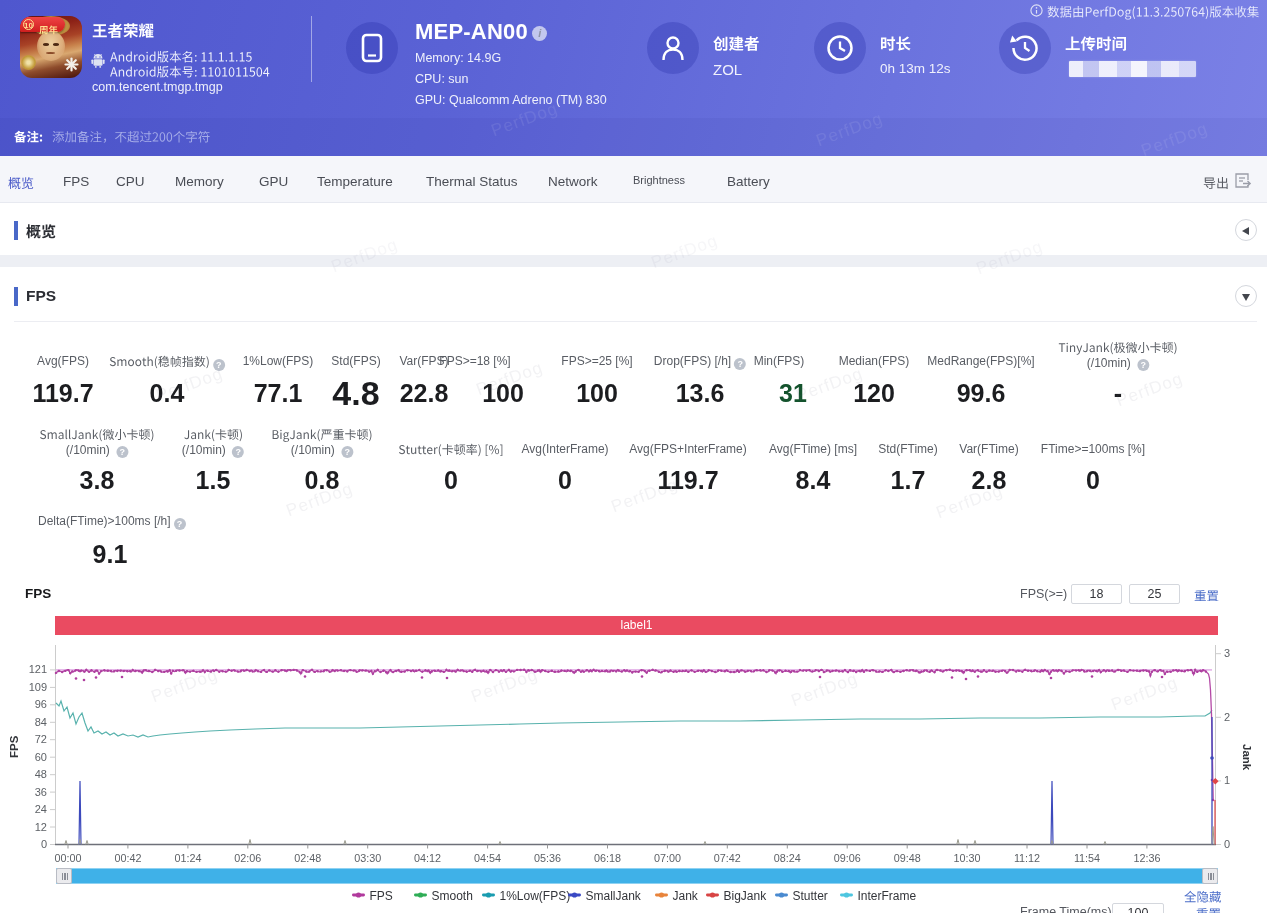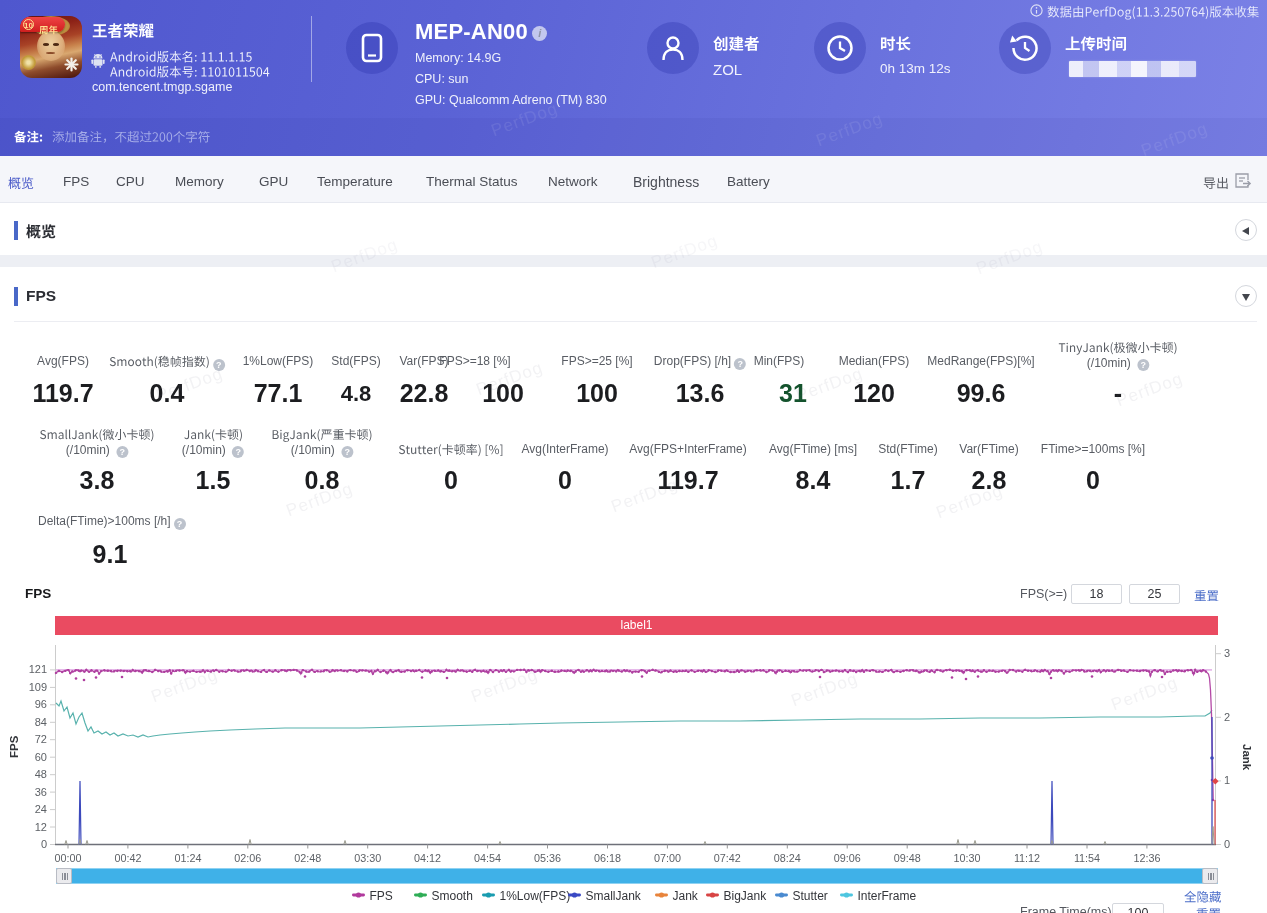--- a/index.html
+++ b/index.html
@@ -48,21 +48,21 @@
 <circle cx="5" cy="4" r="0.7" fill="#5a62d5"></circle>
         <circle cx="9" cy="4" r="0.7" fill="#5a62d5"></circle>
       </g>
     </svg>
     <div style="position:absolute;left:110px;top:48px;"><svg width="142.4" height="15.8" viewBox="0 -12.50 142.4 15.8" style="vertical-align:-3.2px;">
         <path d="M0.05 0.0H1.21L2.1 -2.80H5.45L6.32 0.0H7.55L4.43 -9.16H3.15ZM2.38 -3.71 2.83 -5.12C3.16 -6.16 3.46 -7.15 3.75 -8.22H3.80C4.10 -7.16 4.38 -6.16 4.72 -5.12L5.16 -3.71Z M8.75 0.0H9.9V-4.92C10.57 -5.61 11.05 -5.96 11.75 -5.96C12.65 -5.96 13.03 -5.42 13.03 -4.15V0.0H14.17V-4.3C14.17 -6.02 13.52 -6.96 12.10 -6.96C11.17 -6.96 10.46 -6.45 9.82 -5.80H9.8L9.68 -6.78H8.75Z M18.68 0.16C19.5 0.16 20.22 -0.27 20.75 -0.8H20.78L20.88 0.0H21.82V-9.95H20.67V-7.33L20.73 -6.17C20.13 -6.66 19.62 -6.96 18.82 -6.96C17.27 -6.96 15.88 -5.58 15.88 -3.38C15.88 -1.12 16.98 0.16 18.68 0.16ZM18.93 -0.8C17.75 -0.8 17.06 -1.76 17.06 -3.40C17.06 -4.95 17.93 -6.0 19.02 -6.0C19.58 -6.0 20.11 -5.80 20.67 -5.28V-1.72C20.11 -1.1 19.56 -0.8 18.93 -0.8Z M24.12 0.0H25.27V-4.36C25.72 -5.51 26.41 -5.93 26.97 -5.93C27.26 -5.93 27.41 -5.9 27.63 -5.82L27.85 -6.81C27.63 -6.92 27.42 -6.96 27.12 -6.96C26.37 -6.96 25.67 -6.41 25.20 -5.55H25.17L25.06 -6.78H24.12Z M31.61 0.16C33.27 0.16 34.75 -1.13 34.75 -3.38C34.75 -5.65 33.27 -6.96 31.61 -6.96C29.95 -6.96 28.47 -5.65 28.47 -3.38C28.47 -1.13 29.95 0.16 31.61 0.16ZM31.61 -0.78C30.43 -0.78 29.65 -1.82 29.65 -3.38C29.65 -4.95 30.43 -6.0 31.61 -6.0C32.78 -6.0 33.58 -4.95 33.58 -3.38C33.58 -1.82 32.78 -0.78 31.61 -0.78Z M36.55 0.0H37.69V-6.78H36.55ZM37.12 -8.18C37.57 -8.18 37.88 -8.48 37.88 -8.95C37.88 -9.38 37.57 -9.68 37.12 -9.68C36.67 -9.68 36.37 -9.38 36.37 -8.95C36.37 -8.48 36.67 -8.18 37.12 -8.18Z M42.30 0.16C43.11 0.16 43.83 -0.27 44.36 -0.8H44.40L44.50 0.0H45.43V-9.95H44.28V-7.33L44.35 -6.17C43.75 -6.66 43.23 -6.96 42.43 -6.96C40.88 -6.96 39.50 -5.58 39.50 -3.38C39.50 -1.12 40.60 0.16 42.30 0.16ZM42.55 -0.8C41.36 -0.8 40.67 -1.76 40.67 -3.40C40.67 -4.95 41.55 -6.0 42.63 -6.0C43.2 -6.0 43.72 -5.80 44.28 -5.28V-1.72C43.72 -1.1 43.17 -0.8 42.55 -0.8Z M47.90 -10.25V-5.27C47.90 -3.38 47.78 -1.13 46.96 0.46C47.17 0.58 47.48 0.86 47.63 1.03C48.37 -0.25 48.63 -1.88 48.72 -3.53H50.45V0.98H51.31V-4.38H48.75L48.76 -5.28V-6.2H52.07V-7.03H50.97V-10.52H50.11V-7.03H48.76V-10.25ZM57.23 -5.98C56.96 -4.56 56.48 -3.35 55.87 -2.35C55.26 -3.40 54.82 -4.63 54.53 -5.98ZM52.62 -9.65V-5.33C52.62 -3.47 52.51 -1.12 51.55 0.53C51.77 0.65 52.13 0.9 52.30 1.06C53.37 -0.72 53.52 -3.23 53.52 -5.33V-5.98H53.78C54.11 -4.31 54.61 -2.82 55.33 -1.6C54.66 -0.76 53.87 -0.13 53.01 0.26C53.21 0.43 53.45 0.8 53.57 1.02C54.42 0.58 55.2 -0.02 55.86 -0.81C56.45 -0.03 57.15 0.57 57.98 1.02C58.12 0.78 58.41 0.45 58.62 0.27C57.75 -0.13 57.01 -0.75 56.41 -1.53C57.30 -2.85 57.93 -4.56 58.23 -6.73L57.67 -6.88L57.52 -6.85H53.52V-8.9C55.23 -9.03 57.10 -9.27 58.43 -9.60L57.85 -10.4C56.58 -10.07 54.46 -9.8 52.62 -9.65Z M64.83 -10.48V-7.86H59.90V-6.91H63.67C62.76 -4.78 61.21 -2.76 59.55 -1.75C59.77 -1.56 60.08 -1.22 60.23 -0.98C62.05 -2.22 63.66 -4.46 64.63 -6.91H64.83V-2.28H61.91V-1.33H64.83V1.0H65.82V-1.33H68.73V-2.28H65.82V-6.91H66.0C66.95 -4.46 68.56 -2.21 70.41 -1.01C70.58 -1.27 70.91 -1.63 71.15 -1.82C69.41 -2.82 67.83 -4.80 66.93 -6.91H70.80V-7.86H65.82V-10.48Z M74.87 -6.61C75.51 -6.17 76.25 -5.57 76.80 -5.07C75.33 -4.3 73.72 -3.73 72.17 -3.41C72.35 -3.2 72.57 -2.80 72.66 -2.55C73.35 -2.71 74.05 -2.91 74.73 -3.16V0.98H75.67V0.33H81.25V0.98H82.2V-4.25H77.22C79.30 -5.36 81.11 -6.91 82.13 -8.91L81.51 -9.3L81.35 -9.25H76.92C77.22 -9.60 77.5 -9.96 77.73 -10.32L76.66 -10.53C75.92 -9.33 74.5 -7.95 72.45 -6.98C72.67 -6.82 72.97 -6.48 73.11 -6.26C74.30 -6.87 75.28 -7.61 76.10 -8.38H80.75C80.01 -7.28 78.92 -6.35 77.67 -5.56C77.08 -6.07 76.26 -6.7 75.60 -7.15ZM81.25 -0.52H75.67V-3.38H81.25Z M85.82 -4.87C86.27 -4.87 86.65 -5.22 86.65 -5.75C86.65 -6.26 86.27 -6.62 85.82 -6.62C85.36 -6.62 85.0 -6.26 85.0 -5.75C85.0 -5.22 85.36 -4.87 85.82 -4.87ZM85.82 0.16C86.27 0.16 86.65 -0.18 86.65 -0.70C86.65 -1.22 86.27 -1.57 85.82 -1.57C85.36 -1.57 85.0 -1.22 85.0 -0.70C85.0 -0.18 85.36 0.16 85.82 0.16Z M91.46 0.0H96.48V-0.95H94.65V-9.16H93.77C93.27 -8.87 92.68 -8.66 91.87 -8.51V-7.78H93.51V-0.95H91.46Z M98.4 0.0H103.42V-0.95H101.58V-9.16H100.71C100.21 -8.87 99.62 -8.66 98.81 -8.51V-7.78H100.45V-0.95H98.4Z M105.97 0.16C106.42 0.16 106.80 -0.18 106.80 -0.70C106.80 -1.22 106.42 -1.57 105.97 -1.57C105.51 -1.57 105.15 -1.22 105.15 -0.70C105.15 -0.18 105.51 0.16 105.97 0.16Z M108.81 0.0H113.83V-0.95H112.0V-9.16H111.12C110.62 -8.87 110.03 -8.66 109.22 -8.51V-7.78H110.86V-0.95H108.81Z M116.38 0.16C116.83 0.16 117.21 -0.18 117.21 -0.70C117.21 -1.22 116.83 -1.57 116.38 -1.57C115.92 -1.57 115.56 -1.22 115.56 -0.70C115.56 -0.18 115.92 0.16 116.38 0.16Z M119.22 0.0H124.25V-0.95H122.41V-9.16H121.53C121.03 -8.87 120.45 -8.66 119.63 -8.51V-7.78H121.27V-0.95H119.22Z M126.8 0.16C127.25 0.16 127.62 -0.18 127.62 -0.70C127.62 -1.22 127.25 -1.57 126.8 -1.57C126.33 -1.57 125.97 -1.22 125.97 -0.70C125.97 -0.18 126.33 0.16 126.8 0.16Z M129.63 0.0H134.66V-0.95H132.82V-9.16H131.95C131.45 -8.87 130.86 -8.66 130.04 -8.51V-7.78H131.68V-0.95H129.63Z M138.75 0.16C140.28 0.16 141.75 -0.97 141.75 -2.97C141.75 -5.0 140.5 -5.9 138.98 -5.9C138.43 -5.9 138.02 -5.76 137.61 -5.53L137.85 -8.18H141.29V-9.16H136.85L136.54 -4.88L137.16 -4.5C137.68 -4.85 138.07 -5.03 138.68 -5.03C139.83 -5.03 140.58 -4.26 140.58 -2.95C140.58 -1.61 139.72 -0.78 138.63 -0.78C137.57 -0.78 136.9 -1.27 136.38 -1.8L135.81 -1.05C136.43 -0.43 137.31 0.16 138.75 0.16Z" fill="#eef0fb"></path>
       </svg></div>
     <div style="position:absolute;left:110px;top:63px;"><svg width="159.7" height="15.8" viewBox="0 -12.50 159.7 15.8" style="vertical-align:-3.2px;">
         <path d="M0.05 0.0H1.21L2.1 -2.80H5.45L6.32 0.0H7.55L4.43 -9.16H3.15ZM2.38 -3.71 2.83 -5.12C3.16 -6.16 3.46 -7.15 3.75 -8.22H3.80C4.10 -7.16 4.38 -6.16 4.72 -5.12L5.16 -3.71Z M8.75 0.0H9.9V-4.92C10.57 -5.61 11.05 -5.96 11.75 -5.96C12.65 -5.96 13.03 -5.42 13.03 -4.15V0.0H14.17V-4.3C14.17 -6.02 13.52 -6.96 12.10 -6.96C11.17 -6.96 10.46 -6.45 9.82 -5.80H9.8L9.68 -6.78H8.75Z M18.68 0.16C19.5 0.16 20.22 -0.27 20.75 -0.8H20.78L20.88 0.0H21.82V-9.95H20.67V-7.33L20.73 -6.17C20.13 -6.66 19.62 -6.96 18.82 -6.96C17.27 -6.96 15.88 -5.58 15.88 -3.38C15.88 -1.12 16.98 0.16 18.68 0.16ZM18.93 -0.8C17.75 -0.8 17.06 -1.76 17.06 -3.40C17.06 -4.95 17.93 -6.0 19.02 -6.0C19.58 -6.0 20.11 -5.80 20.67 -5.28V-1.72C20.11 -1.1 19.56 -0.8 18.93 -0.8Z M24.12 0.0H25.27V-4.36C25.72 -5.51 26.41 -5.93 26.97 -5.93C27.26 -5.93 27.41 -5.9 27.63 -5.82L27.85 -6.81C27.63 -6.92 27.42 -6.96 27.12 -6.96C26.37 -6.96 25.67 -6.41 25.20 -5.55H25.17L25.06 -6.78H24.12Z M31.61 0.16C33.27 0.16 34.75 -1.13 34.75 -3.38C34.75 -5.65 33.27 -6.96 31.61 -6.96C29.95 -6.96 28.47 -5.65 28.47 -3.38C28.47 -1.13 29.95 0.16 31.61 0.16ZM31.61 -0.78C30.43 -0.78 29.65 -1.82 29.65 -3.38C29.65 -4.95 30.43 -6.0 31.61 -6.0C32.78 -6.0 33.58 -4.95 33.58 -3.38C33.58 -1.82 32.78 -0.78 31.61 -0.78Z M36.55 0.0H37.69V-6.78H36.55ZM37.12 -8.18C37.57 -8.18 37.88 -8.48 37.88 -8.95C37.88 -9.38 37.57 -9.68 37.12 -9.68C36.67 -9.68 36.37 -9.38 36.37 -8.95C36.37 -8.48 36.67 -8.18 37.12 -8.18Z M42.30 0.16C43.11 0.16 43.83 -0.27 44.36 -0.8H44.40L44.50 0.0H45.43V-9.95H44.28V-7.33L44.35 -6.17C43.75 -6.66 43.23 -6.96 42.43 -6.96C40.88 -6.96 39.50 -5.58 39.50 -3.38C39.50 -1.12 40.60 0.16 42.30 0.16ZM42.55 -0.8C41.36 -0.8 40.67 -1.76 40.67 -3.40C40.67 -4.95 41.55 -6.0 42.63 -6.0C43.2 -6.0 43.72 -5.80 44.28 -5.28V-1.72C43.72 -1.1 43.17 -0.8 42.55 -0.8Z M47.90 -10.25V-5.27C47.90 -3.38 47.78 -1.13 46.96 0.46C47.17 0.58 47.48 0.86 47.63 1.03C48.37 -0.25 48.63 -1.88 48.72 -3.53H50.45V0.98H51.31V-4.38H48.75L48.76 -5.28V-6.2H52.07V-7.03H50.97V-10.52H50.11V-7.03H48.76V-10.25ZM57.23 -5.98C56.96 -4.56 56.48 -3.35 55.87 -2.35C55.26 -3.40 54.82 -4.63 54.53 -5.98ZM52.62 -9.65V-5.33C52.62 -3.47 52.51 -1.12 51.55 0.53C51.77 0.65 52.13 0.9 52.30 1.06C53.37 -0.72 53.52 -3.23 53.52 -5.33V-5.98H53.78C54.11 -4.31 54.61 -2.82 55.33 -1.6C54.66 -0.76 53.87 -0.13 53.01 0.26C53.21 0.43 53.45 0.8 53.57 1.02C54.42 0.58 55.2 -0.02 55.86 -0.81C56.45 -0.03 57.15 0.57 57.98 1.02C58.12 0.78 58.41 0.45 58.62 0.27C57.75 -0.13 57.01 -0.75 56.41 -1.53C57.30 -2.85 57.93 -4.56 58.23 -6.73L57.67 -6.88L57.52 -6.85H53.52V-8.9C55.23 -9.03 57.10 -9.27 58.43 -9.60L57.85 -10.4C56.58 -10.07 54.46 -9.8 52.62 -9.65Z M64.83 -10.48V-7.86H59.90V-6.91H63.67C62.76 -4.78 61.21 -2.76 59.55 -1.75C59.77 -1.56 60.08 -1.22 60.23 -0.98C62.05 -2.22 63.66 -4.46 64.63 -6.91H64.83V-2.28H61.91V-1.33H64.83V1.0H65.82V-1.33H68.73V-2.28H65.82V-6.91H66.0C66.95 -4.46 68.56 -2.21 70.41 -1.01C70.58 -1.27 70.91 -1.63 71.15 -1.82C69.41 -2.82 67.83 -4.80 66.93 -6.91H70.80V-7.86H65.82V-10.48Z M74.83 -9.15H80.78V-7.45H74.83ZM73.9 -9.98V-6.62H81.77V-9.98ZM72.37 -5.5V-4.63H74.95C74.7 -3.86 74.38 -3.0 74.12 -2.38H80.67C80.43 -0.93 80.18 -0.23 79.87 0.01C79.72 0.11 79.57 0.12 79.27 0.12C78.92 0.12 78.01 0.11 77.13 0.02C77.31 0.28 77.43 0.65 77.46 0.92C78.32 0.97 79.15 0.98 79.57 0.96C80.06 0.95 80.36 0.87 80.66 0.62C81.12 0.22 81.43 -0.71 81.73 -2.81C81.76 -2.95 81.78 -3.23 81.78 -3.23H75.52L75.98 -4.63H83.25V-5.5Z M85.82 -4.87C86.27 -4.87 86.65 -5.22 86.65 -5.75C86.65 -6.26 86.27 -6.62 85.82 -6.62C85.36 -6.62 85.0 -6.26 85.0 -5.75C85.0 -5.22 85.36 -4.87 85.82 -4.87ZM85.82 0.16C86.27 0.16 86.65 -0.18 86.65 -0.70C86.65 -1.22 86.27 -1.57 85.82 -1.57C85.36 -1.57 85.0 -1.22 85.0 -0.70C85.0 -0.18 85.36 0.16 85.82 0.16Z M91.46 0.0H96.48V-0.95H94.65V-9.16H93.77C93.27 -8.87 92.68 -8.66 91.87 -8.51V-7.78H93.51V-0.95H91.46Z M98.4 0.0H103.42V-0.95H101.58V-9.16H100.71C100.21 -8.87 99.62 -8.66 98.81 -8.51V-7.78H100.45V-0.95H98.4Z M107.71 0.16C109.45 0.16 110.56 -1.41 110.56 -4.61C110.56 -7.78 109.45 -9.32 107.71 -9.32C105.96 -9.32 104.86 -7.78 104.86 -4.61C104.86 -1.41 105.96 0.16 107.71 0.16ZM107.71 -0.76C106.67 -0.76 105.96 -1.92 105.96 -4.61C105.96 -7.28 106.67 -8.42 107.71 -8.42C108.75 -8.42 109.46 -7.28 109.46 -4.61C109.46 -1.92 108.75 -0.76 107.71 -0.76Z M112.27 0.0H117.30V-0.95H115.46V-9.16H114.58C114.08 -8.87 113.50 -8.66 112.68 -8.51V-7.78H114.32V-0.95H112.27Z M121.58 0.16C123.32 0.16 124.43 -1.41 124.43 -4.61C124.43 -7.78 123.32 -9.32 121.58 -9.32C119.83 -9.32 118.73 -7.78 118.73 -4.61C118.73 -1.41 119.83 0.16 121.58 0.16ZM121.58 -0.76C120.55 -0.76 119.83 -1.92 119.83 -4.61C119.83 -7.28 120.55 -8.42 121.58 -8.42C122.62 -8.42 123.33 -7.28 123.33 -4.61C123.33 -1.92 122.62 -0.76 121.58 -0.76Z M126.15 0.0H131.17V-0.95H129.33V-9.16H128.46C127.96 -8.87 127.37 -8.66 126.56 -8.51V-7.78H128.20V-0.95H126.15Z M133.08 0.0H138.11V-0.95H136.27V-9.16H135.4C134.9 -8.87 134.31 -8.66 133.5 -8.51V-7.78H135.13V-0.95H133.08Z M142.20 0.16C143.73 0.16 145.20 -0.97 145.20 -2.97C145.20 -5.0 143.95 -5.9 142.43 -5.9C141.88 -5.9 141.47 -5.76 141.06 -5.53L141.3 -8.18H144.75V-9.16H140.3L140.0 -4.88L140.61 -4.5C141.13 -4.85 141.52 -5.03 142.13 -5.03C143.28 -5.03 144.03 -4.26 144.03 -2.95C144.03 -1.61 143.17 -0.78 142.08 -0.78C141.02 -0.78 140.35 -1.27 139.83 -1.8L139.26 -1.05C139.88 -0.43 140.76 0.16 142.20 0.16Z M149.33 0.16C151.07 0.16 152.18 -1.41 152.18 -4.61C152.18 -7.78 151.07 -9.32 149.33 -9.32C147.58 -9.32 146.48 -7.78 146.48 -4.61C146.48 -1.41 147.58 0.16 149.33 0.16ZM149.33 -0.76C148.3 -0.76 147.58 -1.92 147.58 -4.61C147.58 -7.28 148.3 -8.42 149.33 -8.42C150.37 -8.42 151.08 -7.28 151.08 -4.61C151.08 -1.92 150.37 -0.76 149.33 -0.76Z M157.05 0.0H158.12V-2.52H159.35V-3.43H158.12V-9.16H156.86L153.05 -3.27V-2.52H157.05ZM157.05 -3.43H154.23L156.32 -6.56C156.58 -7.01 156.83 -7.47 157.06 -7.91H157.11C157.08 -7.45 157.05 -6.7 157.05 -6.25Z" fill="#eef0fb"></path>
       </svg></div>
-    <div style="position:absolute;left:92px;top:80px;color:#eef0fb;font-size:12.5px">com.tencent.tmgp.sgame</div>
+    <div style="position:absolute;left:92px;top:80px;color:#eef0fb;font-size:12.5px">com.tencent.tmgp.tmgp</div>
     <div class="abs" style="left:311px;top:16px;width:1px;height:66px;background:rgba(255,255,255,0.45)"></div>
     <div class="abs" style="left:346px;top:22px;width:52px;height:52px;border-radius:50%;background:rgba(28,34,158,0.26)"></div>
 <svg class="abs" style="left:346px;top:22px" width="52" height="52" viewBox="0 0 52 52" fill="none" stroke="#fff">
 <rect x="17" y="13" width="18" height="26" rx="3.5" stroke-width="2.6"></rect>
 <line x1="22" y1="33.5" x2="30" y2="33.5" stroke-width="2.2"></line>
     </svg>
     <div style="position:absolute;left:415px;top:19px;"><span style="color:#fff;font-size:22px;font-weight:bold;letter-spacing:0.2px">MEP-AN00</span> <span style="display:inline-block;width:15px;height:15px;border-radius:50%;background:rgba(230,232,245,.75);color:#9095a8;font-size:11px;line-height:15px;text-align:center;font-style:italic;font-weight:bold;vertical-align:2px">i</span></div>
     <div style="position:absolute;left:415px;top:51px;color:#eef0fb;font-size:12.5px">Memory: 14.9G</div>
     <div style="position:absolute;left:415px;top:72px;color:#eef0fb;font-size:12.5px">CPU: sun</div>
     <div style="position:absolute;left:415px;top:93px;color:#eef0fb;font-size:12.5px">GPU: Qualcomm Adreno (TM) 830</div>
@@ -115,21 +115,21 @@
 <div style="position:absolute;left:8px;top:174px;"><svg width="26.0" height="16.4" viewBox="0 -13.00 26.0 16.4" style="vertical-align:-3.4px;">
       <path d="M8.09 -4.68C8.21 -4.77 8.59 -4.83 9.04 -4.83H9.65C9.23 -2.98 8.38 -1.06 6.76 0.59C6.99 0.70 7.31 0.92 7.48 1.07C8.67 -0.16 9.45 -1.57 9.95 -2.98V-0.23C9.95 0.33 10.01 0.53 10.17 0.68C10.34 0.84 10.60 0.89 10.84 0.89C10.97 0.89 11.25 0.89 11.40 0.89C11.62 0.89 11.85 0.84 11.98 0.75C12.15 0.63 12.25 0.46 12.31 0.22C12.37 -0.02 12.41 -0.76 12.42 -1.40C12.23 -1.46 11.98 -1.59 11.84 -1.72C11.84 -1.07 11.83 -0.52 11.80 -0.28C11.77 -0.13 11.72 -0.02 11.67 0.02C11.60 0.07 11.49 0.09 11.37 0.09C11.27 0.09 11.11 0.09 11.03 0.09C10.93 0.09 10.84 0.06 10.80 0.02C10.73 -0.01 10.72 -0.10 10.72 -0.18V-4.16H10.32L10.47 -4.83H12.36V-5.66H10.63C10.85 -7.02 10.90 -8.29 10.90 -9.34H12.16V-10.20H8.09V-9.34H10.11C10.11 -8.30 10.07 -7.02 9.82 -5.66H8.87C9.03 -6.53 9.26 -7.93 9.37 -8.55H8.58C8.50 -7.94 8.21 -6.07 8.09 -5.77C8.03 -5.55 7.94 -5.48 7.77 -5.43C7.87 -5.26 8.04 -4.87 8.09 -4.68ZM6.78 -7.11V-5.51H5.2V-7.11ZM6.78 -7.83H5.2V-9.34H6.78ZM4.38 -0.09C4.55 -0.31 4.86 -0.54 6.98 -1.85C7.09 -1.55 7.18 -1.28 7.25 -1.05L7.96 -1.39C7.76 -2.06 7.27 -3.17 6.82 -4.00L6.16 -3.71C6.34 -3.35 6.53 -2.93 6.70 -2.53L5.2 -1.67V-4.70H7.54V-10.16H4.40V-1.95C4.40 -1.35 4.08 -0.93 3.87 -0.76C4.04 -0.61 4.29 -0.28 4.38 -0.09ZM2.05 -10.92V-8.16H0.68V-7.25H2.02C1.71 -5.47 1.07 -3.38 0.38 -2.23C0.54 -2.02 0.77 -1.66 0.89 -1.40C1.32 -2.13 1.72 -3.22 2.05 -4.39V1.02H2.93V-5.39C3.22 -4.82 3.52 -4.17 3.66 -3.79L4.22 -4.58C4.04 -4.92 3.22 -6.33 2.93 -6.76V-7.25H4.05V-8.16H2.93V-10.92Z M21.37 -8.13C22.03 -7.51 22.77 -6.63 23.10 -6.03L23.97 -6.44C23.63 -7.03 22.90 -7.87 22.20 -8.48ZM14.49 -10.19V-6.52H15.44V-10.19ZM17.21 -10.79V-6.09H18.16V-10.79ZM19.86 -2.37V-0.33C19.86 0.61 20.18 0.85 21.46 0.85C21.73 0.85 23.47 0.85 23.75 0.85C24.79 0.85 25.06 0.49 25.18 -0.98C24.92 -1.04 24.53 -1.17 24.32 -1.32C24.27 -0.14 24.18 0.02 23.66 0.02C23.28 0.02 21.84 0.02 21.55 0.02C20.94 0.02 20.83 -0.02 20.83 -0.35V-2.37ZM18.94 -4.23V-3.22C18.94 -2.18 18.60 -0.71 13.85 0.28C14.07 0.48 14.35 0.84 14.48 1.06C19.38 -0.09 19.95 -1.84 19.95 -3.19V-4.23ZM15.54 -5.70V-1.57H16.50V-4.83H22.63V-1.65H23.64V-5.70ZM20.61 -10.93C20.26 -9.47 19.65 -7.99 18.86 -7.03C19.11 -6.92 19.51 -6.68 19.69 -6.53C20.13 -7.12 20.54 -7.87 20.87 -8.72H25.15V-9.59H21.21C21.33 -9.97 21.45 -10.34 21.55 -10.73Z" fill="#4a5ac8"></path>
     </svg></div>
 <div style="position:absolute;left:63px;top:174px;color:#4a4d55;font-size:13.5px">FPS</div>
 <div style="position:absolute;left:116px;top:174px;color:#4a4d55;font-size:13.5px">CPU</div>
 <div style="position:absolute;left:175px;top:174px;color:#4a4d55;font-size:13.5px">Memory</div>
 <div style="position:absolute;left:259px;top:174px;color:#4a4d55;font-size:13.5px">GPU</div>
 <div style="position:absolute;left:317px;top:174px;color:#4a4d55;font-size:13.5px">Temperature</div>
 <div style="position:absolute;left:426px;top:174px;color:#4a4d55;font-size:13.5px">Thermal Status</div>
 <div style="position:absolute;left:548px;top:174px;color:#4a4d55;font-size:13.5px">Network</div>
-<div style="position:absolute;left:633px;top:174px;color:#4a4d55;font-size:14px">Brightness</div>
+<div style="position:absolute;left:633px;top:174px;color:#4a4d55;font-size:11px">Brightness</div>
 <div style="position:absolute;left:727px;top:174px;color:#4a4d55;font-size:13.5px">Battery</div>
 <div style="position:absolute;left:1203px;top:174px;"><svg width="26.0" height="16.4" viewBox="0 -13.00 26.0 16.4" style="vertical-align:-3.4px;">
       <path d="M2.74 -2.36C3.56 -1.69 4.48 -0.68 4.86 -0.01L5.59 -0.66C5.18 -1.3 4.30 -2.21 3.51 -2.87H8.42V-0.14C8.42 0.05 8.34 0.11 8.08 0.13C7.83 0.13 6.90 0.14 5.94 0.11C6.08 0.36 6.23 0.72 6.29 0.98C7.54 0.98 8.33 0.98 8.80 0.84C9.26 0.71 9.42 0.45 9.42 -0.11V-2.87H12.27V-3.78H9.42V-4.79H8.42V-3.78H0.80V-2.87H3.32ZM1.75 -10.01V-6.60C1.75 -5.38 2.40 -5.12 4.55 -5.12C5.03 -5.12 9.21 -5.12 9.73 -5.12C11.37 -5.12 11.80 -5.43 11.97 -6.77C11.67 -6.81 11.28 -6.92 11.02 -7.07C10.92 -6.10 10.73 -5.92 9.67 -5.92C8.76 -5.92 5.16 -5.92 4.47 -5.92C3.02 -5.92 2.76 -6.07 2.76 -6.61V-7.30H10.73V-10.4H1.75ZM2.76 -9.54H9.77V-8.17H2.76Z M14.35 -4.43V0.27H23.58V1.01H24.63V-4.43H23.58V-0.70H20.00V-5.25H24.11V-9.75H23.06V-6.20H20.00V-10.90H18.94V-6.20H15.96V-9.73H14.95V-5.25H18.94V-0.70H15.43V-4.43Z" fill="#585b63"></path>
     </svg></div>
 <svg class="abs" style="left:1234px;top:172px" width="18" height="17" viewBox="0 0 18 17" fill="none" stroke="#9a9da8" stroke-width="1.3">
 <path d="M14 8 L14 2 L2 2 L2 15 L14 15 L14 13"></path>
     <line x1="5" y1="6" x2="11" y2="6"></line>
     <line x1="5" y1="9" x2="9" y2="9"></line>
 <path d="M9 11.5 L16 11.5 M13.5 9 L16.2 11.5 L13.5 14" stroke="#9a9da8"></path>
   </svg>
@@ -150,21 +150,21 @@
 <div class="abs" style="left:14px;top:321px;width:1243px;height:1px;background:#ecedf2"></div>
 <div class="abs" style="left:63px;top:354px;transform:translateX(-50%);text-align:center;color:#595d64;font-size:12px;line-height:14.5px;white-space:nowrap">Avg(FPS)</div>
 <div class="abs" style="left:63px;top:381px;transform:translateX(-50%);font-size:25px;line-height:25px;font-weight:bold;color:#1c1d20;white-space:nowrap">119.7</div>
 <div class="abs" style="left:167px;top:354px;transform:translateX(-50%);text-align:center;color:#595d64;font-size:12px;line-height:14.5px;white-space:nowrap"><svg width="100.7" height="15.1" viewBox="0 -12.00 100.7 15.1" style="vertical-align:-3.1px;">
       <path d="M3.64 0.15C5.48 0.15 6.63 -0.94 6.63 -2.34C6.63 -3.64 5.84 -4.24 4.82 -4.69L3.57 -5.23C2.89 -5.52 2.11 -5.84 2.11 -6.70C2.11 -7.48 2.76 -7.98 3.75 -7.98C4.57 -7.98 5.22 -7.66 5.76 -7.16L6.33 -7.87C5.72 -8.50 4.8 -8.95 3.75 -8.95C2.16 -8.95 0.98 -7.98 0.98 -6.62C0.98 -5.34 1.95 -4.71 2.77 -4.36L4.03 -3.81C4.87 -3.44 5.50 -3.15 5.50 -2.24C5.50 -1.39 4.82 -0.81 3.66 -0.81C2.74 -0.81 1.86 -1.24 1.23 -1.90L0.57 -1.14C1.33 -0.34 2.4 0.15 3.64 0.15Z M8.25 0.0H9.36V-4.72C9.94 -5.4 10.5 -5.72 10.99 -5.72C11.82 -5.72 12.20 -5.20 12.20 -3.98V0.0H13.29V-4.72C13.90 -5.4 14.43 -5.72 14.94 -5.72C15.76 -5.72 16.15 -5.20 16.15 -3.98V0.0H17.24V-4.12C17.24 -5.78 16.60 -6.68 15.27 -6.68C14.47 -6.68 13.8 -6.16 13.11 -5.43C12.85 -6.20 12.32 -6.68 11.31 -6.68C10.53 -6.68 9.86 -6.19 9.28 -5.56H9.26L9.15 -6.51H8.25Z M21.9 0.15C23.49 0.15 24.91 -1.09 24.91 -3.25C24.91 -5.42 23.49 -6.68 21.9 -6.68C20.30 -6.68 18.88 -5.42 18.88 -3.25C18.88 -1.09 20.30 0.15 21.9 0.15ZM21.9 -0.75C20.77 -0.75 20.01 -1.75 20.01 -3.25C20.01 -4.75 20.77 -5.76 21.9 -5.76C23.02 -5.76 23.79 -4.75 23.79 -3.25C23.79 -1.75 23.02 -0.75 21.9 -0.75Z M29.17 0.15C30.76 0.15 32.18 -1.09 32.18 -3.25C32.18 -5.42 30.76 -6.68 29.17 -6.68C27.57 -6.68 26.16 -5.42 26.16 -3.25C26.16 -1.09 27.57 0.15 29.17 0.15ZM29.17 -0.75C28.04 -0.75 27.28 -1.75 27.28 -3.25C27.28 -4.75 28.04 -5.76 29.17 -5.76C30.3 -5.76 31.06 -4.75 31.06 -3.25C31.06 -1.75 30.3 -0.75 29.17 -0.75Z M35.95 0.15C36.36 0.15 36.79 0.03 37.16 -0.08L36.94 -0.91C36.73 -0.81 36.44 -0.73 36.20 -0.73C35.44 -0.73 35.19 -1.18 35.19 -1.98V-5.62H36.97V-6.51H35.19V-8.35H34.28L34.16 -6.51L33.13 -6.45V-5.62H34.10V-2.01C34.10 -0.70 34.57 0.15 35.95 0.15Z M38.43 0.0H39.54V-4.72C40.18 -5.38 40.64 -5.72 41.31 -5.72C42.18 -5.72 42.55 -5.20 42.55 -3.98V0.0H43.64V-4.12C43.64 -5.78 43.02 -6.68 41.65 -6.68C40.76 -6.68 40.09 -6.19 39.49 -5.59L39.54 -6.93V-9.55H38.43Z M47.48 2.35 48.15 2.05C47.12 0.34 46.63 -1.69 46.63 -3.73C46.63 -5.76 47.12 -7.78 48.15 -9.50L47.48 -9.81C46.38 -8.01 45.72 -6.08 45.72 -3.73C45.72 -1.36 46.38 0.56 47.48 2.35Z M54.56 -2.24V-0.26C54.56 0.55 54.81 0.76 55.82 0.76C56.04 0.76 57.32 0.76 57.54 0.76C58.35 0.76 58.59 0.44 58.68 -0.85C58.45 -0.91 58.11 -1.03 57.93 -1.15C57.90 -0.09 57.82 0.03 57.45 0.03C57.18 0.03 56.12 0.03 55.92 0.03C55.45 0.03 55.38 -0.01 55.38 -0.27V-2.24ZM55.75 -2.56C56.20 -2.1 56.73 -1.45 56.98 -1.03L57.64 -1.44C57.38 -1.84 56.83 -2.47 56.38 -2.92ZM58.39 -2.1C58.81 -1.35 59.28 -0.33 59.46 0.26L60.22 -0.01C60.01 -0.61 59.53 -1.59 59.10 -2.32ZM53.48 -2.24C53.24 -1.58 52.82 -0.61 52.42 -0.01L53.13 0.37C53.52 -0.27 53.90 -1.24 54.18 -1.92ZM55.08 -10.14C54.69 -9.25 53.95 -8.18 52.86 -7.40C53.04 -7.28 53.28 -7.00 53.40 -6.81L53.76 -7.10V-6.62H58.44V-5.62H53.92V-4.90H58.44V-3.87H53.60V-3.12H59.26V-7.38H57.69C58.05 -7.86 58.42 -8.43 58.69 -8.95L58.14 -9.31L57.99 -9.26H55.53C55.68 -9.50 55.81 -9.75 55.92 -9.99ZM54.06 -7.38C54.44 -7.75 54.78 -8.13 55.06 -8.54H57.54C57.32 -8.14 57.03 -7.71 56.77 -7.38ZM52.66 -9.98C51.90 -9.61 50.60 -9.26 49.46 -9.03C49.57 -8.83 49.70 -8.53 49.74 -8.34C50.16 -8.41 50.59 -8.49 51.03 -8.59V-6.63H49.34V-5.79H50.90C50.48 -4.44 49.76 -2.86 49.06 -2.00C49.23 -1.77 49.46 -1.39 49.56 -1.12C50.07 -1.84 50.61 -2.97 51.03 -4.14V0.97H51.87V-4.42C52.2 -3.87 52.54 -3.21 52.70 -2.85L53.28 -3.61C53.07 -3.91 52.2 -5.14 51.87 -5.52V-5.79H53.25V-6.63H51.87V-8.79C52.38 -8.92 52.84 -9.08 53.24 -9.26Z M69.12 -0.70C69.99 -0.24 71.10 0.48 71.64 0.98L72.14 0.33C71.59 -0.15 70.46 -0.82 69.58 -1.27ZM68.54 -5.48V-3.33C68.54 -2.14 68.25 -0.66 65.36 0.25C65.53 0.43 65.78 0.75 65.89 0.96C68.90 -0.14 69.39 -1.83 69.39 -3.33V-5.48ZM66.50 -7.12V-1.48H67.28V-6.33H70.60V-1.51H71.42V-7.12H69.33V-8.18H72.03V-9.0H69.33V-10.05H68.46V-7.12ZM61.58 -7.8V-1.51H62.29V-6.98H63.21V0.96H63.98V-6.98H64.94V-2.52C64.94 -2.42 64.92 -2.4 64.84 -2.38C64.75 -2.38 64.52 -2.38 64.23 -2.4C64.35 -2.18 64.46 -1.82 64.48 -1.59C64.90 -1.59 65.18 -1.62 65.38 -1.76C65.60 -1.90 65.65 -2.16 65.65 -2.49V-7.8H63.98V-10.06H63.21V-7.8Z M82.71 -9.37C81.80 -8.96 80.28 -8.54 78.85 -8.24V-10.03H77.96V-6.62C77.96 -5.58 78.33 -5.31 79.72 -5.31C80.01 -5.31 82.22 -5.31 82.52 -5.31C83.71 -5.31 84.01 -5.71 84.14 -7.32C83.89 -7.36 83.50 -7.51 83.31 -7.64C83.24 -6.34 83.13 -6.13 82.47 -6.13C81.99 -6.13 80.13 -6.13 79.77 -6.13C78.99 -6.13 78.85 -6.21 78.85 -6.62V-7.5C80.41 -7.8 82.18 -8.20 83.39 -8.70ZM78.81 -1.60H82.72V-0.34H78.81ZM78.81 -2.34V-3.54H82.72V-2.34ZM77.96 -4.30V0.94H78.81V0.39H82.72V0.9H83.61V-4.30ZM74.88 -10.08V-7.65H73.2V-6.80H74.88V-4.22L73.04 -3.72L73.30 -2.84L74.88 -3.31V-0.09C74.88 0.07 74.80 0.12 74.65 0.13C74.49 0.13 74.00 0.13 73.45 0.12C73.56 0.36 73.69 0.73 73.72 0.94C74.53 0.96 75.01 0.92 75.33 0.79C75.64 0.64 75.75 0.40 75.75 -0.10V-3.57L77.35 -4.06L77.24 -4.90L75.75 -4.47V-6.80H77.18V-7.65H75.75V-10.08Z M89.98 -9.85C89.77 -9.38 89.38 -8.67 89.08 -8.25L89.67 -7.96C89.98 -8.36 90.39 -8.96 90.74 -9.51ZM85.72 -9.51C86.03 -9.01 86.36 -8.35 86.47 -7.93L87.15 -8.23C87.04 -8.66 86.72 -9.31 86.38 -9.78ZM89.59 -3.12C89.31 -2.49 88.93 -1.96 88.47 -1.51C88.02 -1.74 87.55 -1.96 87.10 -2.16C87.27 -2.44 87.46 -2.77 87.63 -3.12ZM85.99 -1.83C86.58 -1.60 87.24 -1.30 87.84 -0.99C87.07 -0.44 86.14 -0.06 85.16 0.16C85.32 0.33 85.51 0.64 85.59 0.86C86.7 0.56 87.72 0.09 88.58 -0.6C88.97 -0.36 89.34 -0.13 89.61 0.07L90.19 -0.51C89.91 -0.70 89.56 -0.92 89.17 -1.14C89.80 -1.82 90.31 -2.66 90.61 -3.70L90.12 -3.91L89.97 -3.87H88.00L88.27 -4.5L87.46 -4.64C87.38 -4.40 87.26 -4.14 87.14 -3.87H85.51V-3.12H86.77C86.52 -2.64 86.24 -2.19 85.99 -1.83ZM87.75 -10.09V-7.84H85.27V-7.10H87.48C86.90 -6.32 85.98 -5.58 85.14 -5.22C85.32 -5.05 85.52 -4.74 85.63 -4.53C86.36 -4.93 87.15 -5.60 87.75 -6.31V-4.84H88.59V-6.48C89.17 -6.06 89.90 -5.49 90.20 -5.22L90.70 -5.86C90.42 -6.07 89.36 -6.74 88.77 -7.10H91.04V-7.84H88.59V-10.09ZM92.22 -9.98C91.92 -7.87 91.38 -5.85 90.44 -4.59C90.63 -4.47 90.98 -4.18 91.12 -4.04C91.44 -4.48 91.70 -5.01 91.94 -5.60C92.20 -4.42 92.55 -3.33 93.0 -2.38C92.32 -1.24 91.39 -0.37 90.08 0.26C90.25 0.44 90.50 0.80 90.58 0.99C91.81 0.33 92.73 -0.49 93.44 -1.54C94.04 -0.52 94.78 0.28 95.72 0.85C95.86 0.62 96.13 0.31 96.33 0.14C95.32 -0.39 94.53 -1.27 93.92 -2.37C94.56 -3.61 94.96 -5.11 95.23 -6.91H96.04V-7.75H92.62C92.79 -8.42 92.94 -9.13 93.04 -9.85ZM94.38 -6.91C94.18 -5.53 93.89 -4.33 93.46 -3.31C93.01 -4.39 92.67 -5.61 92.44 -6.91Z M97.86 2.35C98.96 0.56 99.62 -1.36 99.62 -3.73C99.62 -6.08 98.96 -8.01 97.86 -9.81L97.17 -9.50C98.20 -7.78 98.72 -5.76 98.72 -3.73C98.72 -1.69 98.20 0.34 97.17 2.05Z" fill="#595d64"></path>
     </svg><span style="display:inline-block;width:12px;height:12px;border-radius:50%;background:#bcc2cc;color:#fff;font-size:9px;line-height:12px;text-align:center;font-weight:bold;vertical-align:-1.5px;margin-left:3px">?</span></div>
 <div class="abs" style="left:167px;top:381px;transform:translateX(-50%);font-size:25px;line-height:25px;font-weight:bold;color:#1c1d20;white-space:nowrap">0.4</div>
 <div class="abs" style="left:278px;top:354px;transform:translateX(-50%);text-align:center;color:#595d64;font-size:12px;line-height:14.5px;white-space:nowrap">1%Low(FPS)</div>
 <div class="abs" style="left:278px;top:381px;transform:translateX(-50%);font-size:25px;line-height:25px;font-weight:bold;color:#1c1d20;white-space:nowrap">77.1</div>
 <div class="abs" style="left:356px;top:354px;transform:translateX(-50%);text-align:center;color:#595d64;font-size:12px;line-height:14.5px;white-space:nowrap">Std(FPS)</div>
-<div class="abs" style="left:356px;top:381px;transform:translateX(-50%);font-size:22px;line-height:25px;font-weight:bold;color:#1c1d20;white-space:nowrap">4.8</div>
+<div class="abs" style="left:356px;top:381px;transform:translateX(-50%);font-size:34px;line-height:25px;font-weight:bold;color:#1c1d20;white-space:nowrap">4.8</div>
 <div class="abs" style="left:424px;top:354px;transform:translateX(-50%);text-align:center;color:#595d64;font-size:12px;line-height:14.5px;white-space:nowrap">Var(FPS)</div>
 <div class="abs" style="left:424px;top:381px;transform:translateX(-50%);font-size:25px;line-height:25px;font-weight:bold;color:#1c1d20;white-space:nowrap">22.8</div>
 <div class="abs" style="left:475px;top:354px;transform:translateX(-50%);text-align:right;color:#595d64;font-size:12px;line-height:14.5px;white-space:nowrap">FPS&gt;=18 [%]</div>
 <div class="abs" style="left:503px;top:381px;transform:translateX(-50%);font-size:25px;line-height:25px;font-weight:bold;color:#1c1d20;white-space:nowrap">100</div>
 <div class="abs" style="left:597px;top:354px;transform:translateX(-50%);text-align:center;color:#595d64;font-size:12px;line-height:14.5px;white-space:nowrap">FPS&gt;=25 [%]</div>
 <div class="abs" style="left:597px;top:381px;transform:translateX(-50%);font-size:25px;line-height:25px;font-weight:bold;color:#1c1d20;white-space:nowrap">100</div>
 <div class="abs" style="left:700px;top:354px;transform:translateX(-50%);text-align:center;color:#595d64;font-size:12px;line-height:14.5px;white-space:nowrap">Drop(FPS) [/h]<span style="display:inline-block;width:12px;height:12px;border-radius:50%;background:#bcc2cc;color:#fff;font-size:9px;line-height:12px;text-align:center;font-weight:bold;vertical-align:-1.5px;margin-left:3px">?</span></div>
 <div class="abs" style="left:700px;top:381px;transform:translateX(-50%);font-size:25px;line-height:25px;font-weight:bold;color:#1c1d20;white-space:nowrap">13.6</div>
 <div class="abs" style="left:779px;top:354px;transform:translateX(-50%);text-align:center;color:#595d64;font-size:12px;line-height:14.5px;white-space:nowrap">Min(FPS)</div>
 <div class="abs" style="left:793px;top:381px;transform:translateX(-50%);font-size:25px;line-height:25px;font-weight:bold;color:#14532d;white-space:nowrap">31</div>

